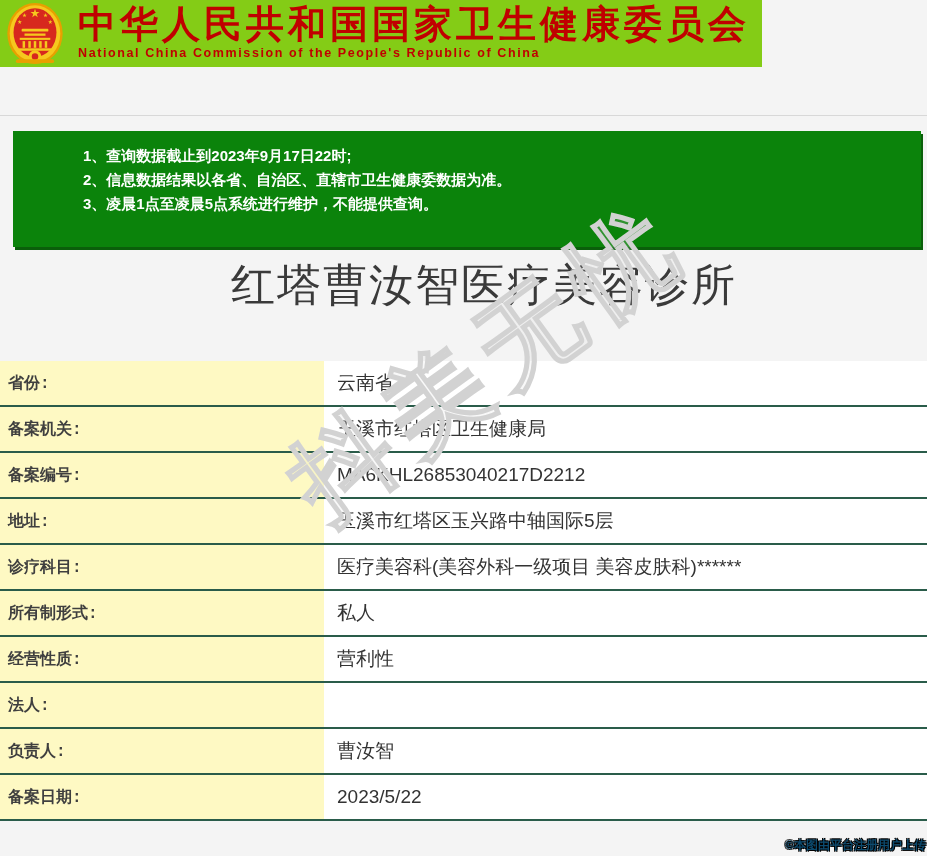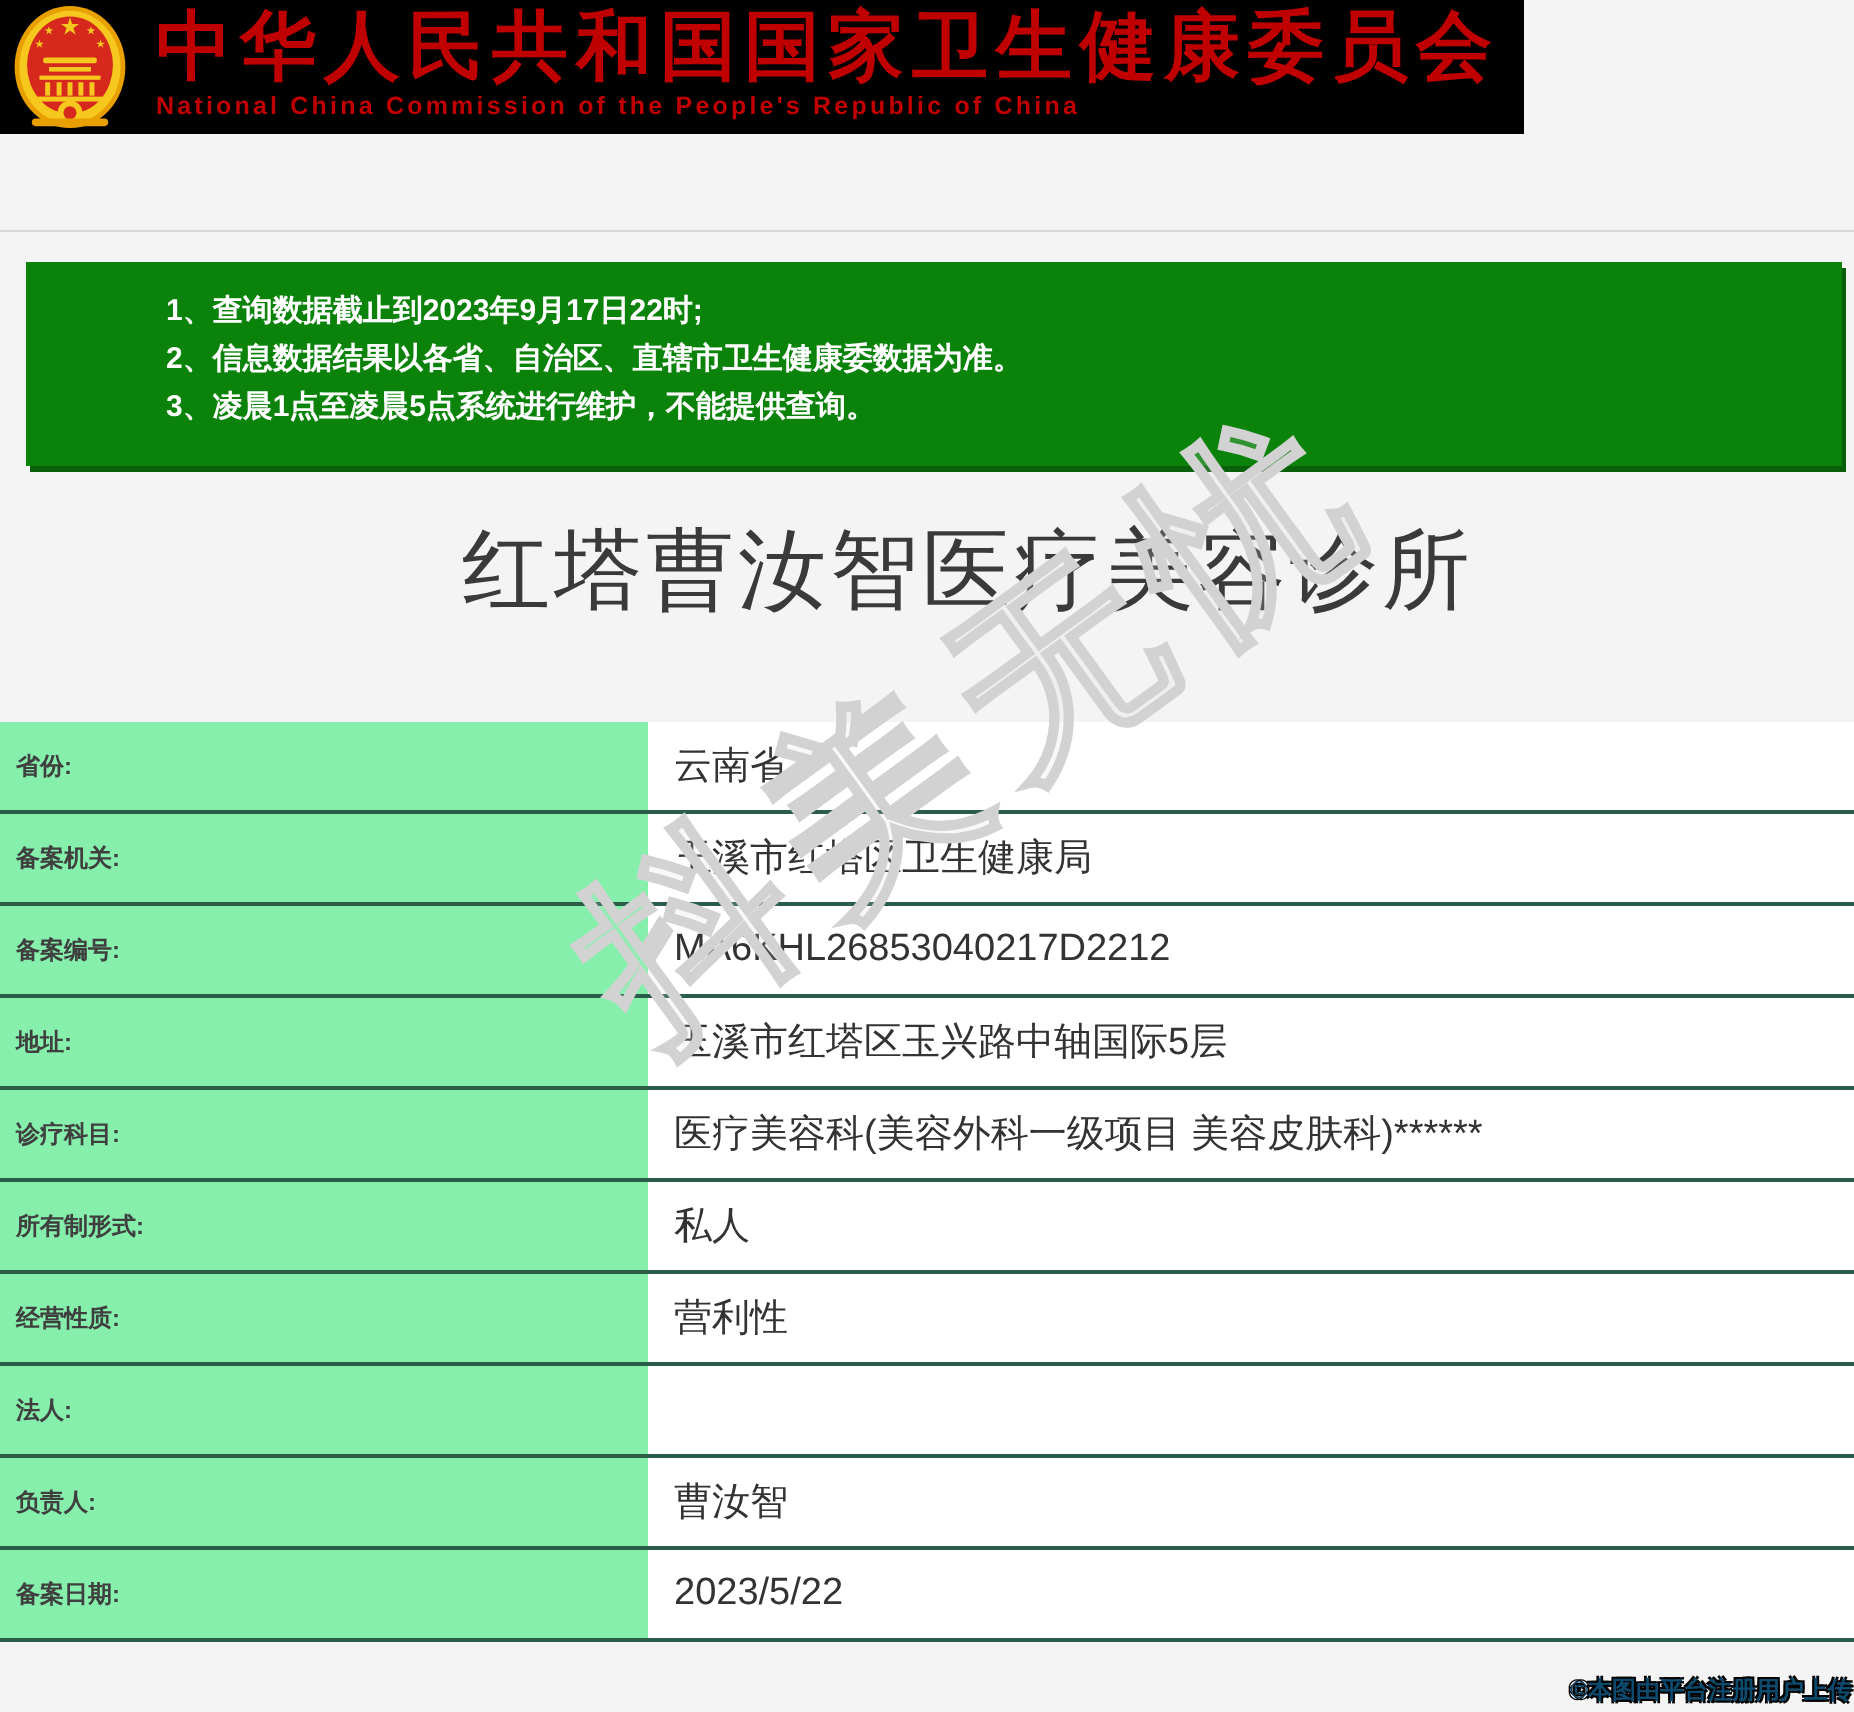--- a/index.html
+++ b/index.html
@@ -8,21 +8,21 @@
     position:relative;
     background:#f4f4f4;
     font-family:"Liberation Sans","DejaVu Sans",sans-serif;
     overflow:hidden;
   }
 
   
   .header {
     position:absolute; top:0; left:0;
     width:762px; height:67px;
-    background:#000000;
+    background:#84cc16;
     padding-left:24px;
   }
   .emblem {
     position:absolute; left:6px; top:2px;
     width:58px; height:63px;
   }
   .header-titles { position:absolute; left:78px; top:3px; white-space:nowrap; }
   .title-cn {
     color:#c00000; font-size:38px; font-weight:bold;
     letter-spacing:4px; line-height:42px;
@@ -34,21 +34,21 @@
 
   
   .top-divider {
     position:absolute; top:115px; left:0;
     width:100%; height:1px; background:#d8d8d8;
   }
 
   
   .notice {
     position:absolute; top:131px; left:13px;
-    width:908px; height:102px;
+    width:908px; height:116px;
     background:#0b830b;
     box-shadow:2px 3px 0 #0a5f0a;
     color:#ffffff;
     font-size:15px; font-weight:bold;
     line-height:24px;
     padding:13px 10px 0 70px;
   }
 
   
   .main-title {
@@ -78,24 +78,25 @@
     position:absolute; top:361px; left:0;
     width:927px;
   }
   .row {
     display:flex;
     height:46px;
     border-bottom:2px solid #2a5c4a;
   }
   .cell-label {
     width:324px;
-    background:#86efac;
-    font-size:12px; font-weight:bold; color:#3f3f3f;
+    background:#fef9c3;
+    font-size:16px; font-weight:bold; color:#3f3f3f;
     display:flex; align-items:center;
     padding-left:8px;
+    font-family:Liberation Mono, monospace;
   }
   .cell-value {
     flex:1;
     background:#ffffff;
     font-size:19px; color:#333333;
     display:flex; align-items:center;
     padding-left:13px;
   }
 
   

